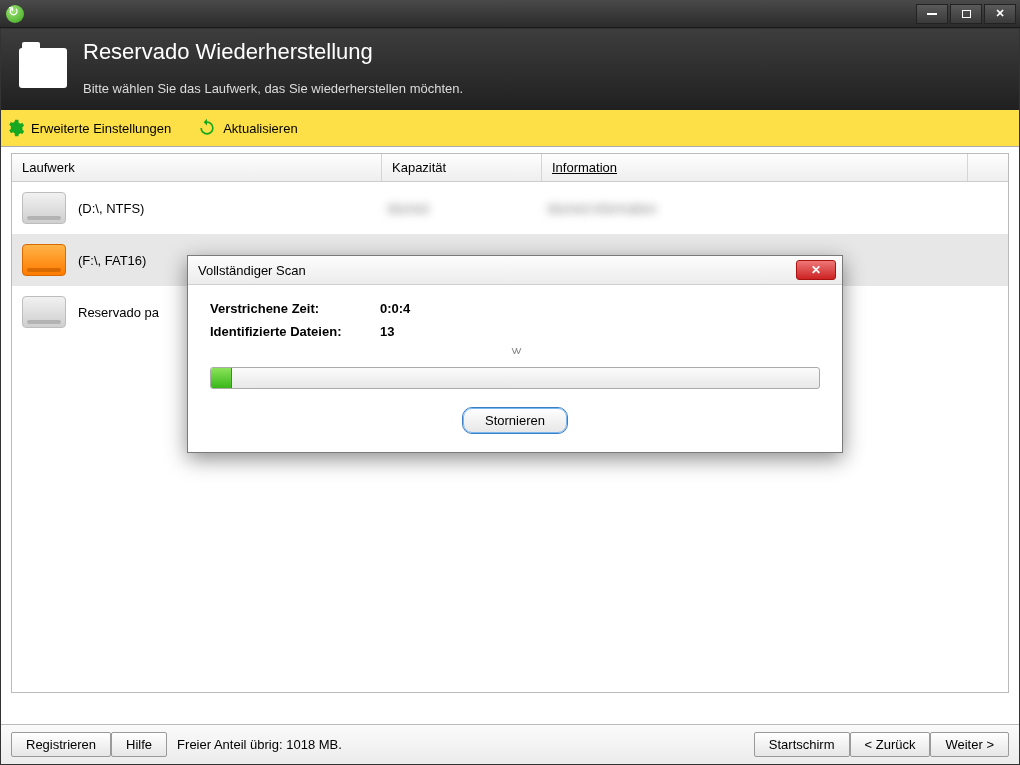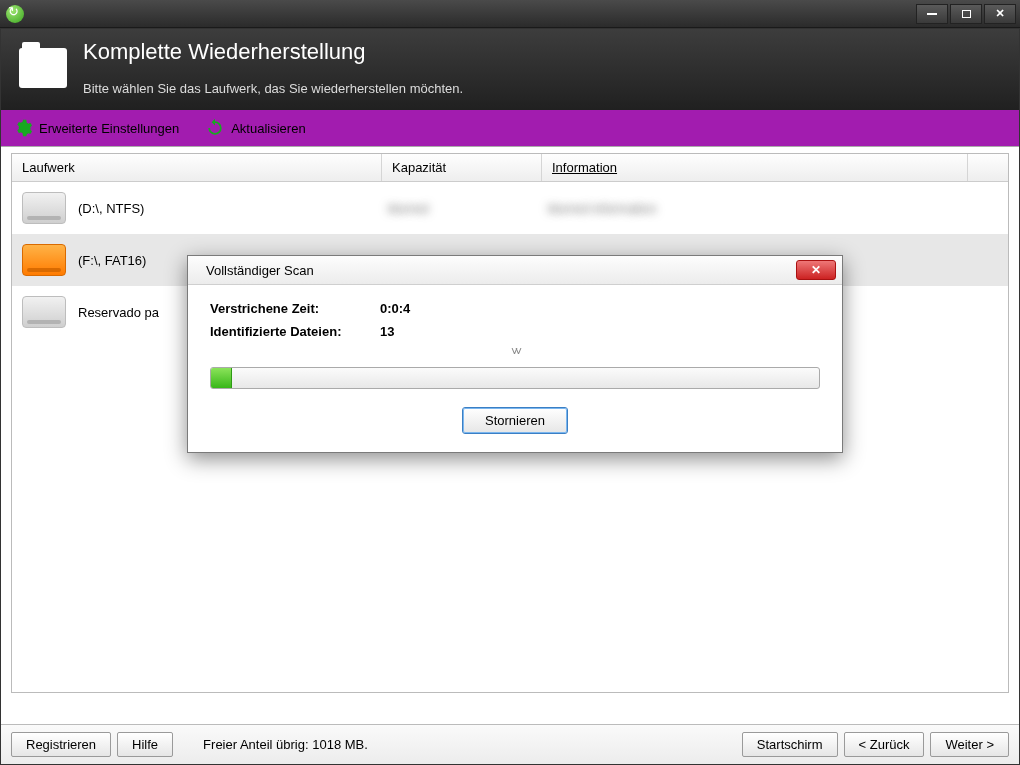--- a/index.html
+++ b/index.html
@@ -19,21 +19,21 @@
 .frame { height: 737px; border: 1px solid #333; background: #fff; position: relative; }
 
 
 .header { background: linear-gradient(to bottom,#3d3d3d,#202020); color: #fff; padding: 10px 18px 14px 18px; display: flex; align-items: center; gap: 16px; }
 .header .folder-icon { width: 48px; height: 40px; background: #fff; border-radius: 3px; position: relative; }
 .header .folder-icon::before { content:""; position:absolute; top:-6px; left:3px; width:18px; height:6px; background:#fff; border-radius:2px 2px 0 0;}
 .header h1 { font-size: 22px; font-weight: 400; }
 .header p { font-size: 13px; color: #dcdcdc; margin-top: 16px; }
 
 
-.toolbar { padding: 8px 12px; display: flex; align-items: center; gap: 26px; border-bottom: 1px solid #aaa; background: #a21caf; text-align: center; }
+.toolbar { padding: 8px 4px; display: flex; align-items: center; gap: 26px; border-bottom: 1px solid #aaa; background: #fde047; text-align: center; }
 .toolbar .tb-item { display: flex; align-items: center; gap: 6px; font-size: 13px; cursor: pointer; }
 .gear-icon { width: 20px; height: 20px; position: relative; }
 .gear-icon svg { width: 20px; height: 20px; }
 .refresh-icon { width: 20px; height: 20px; }
 .refresh-icon svg { width: 20px; height: 20px; }
 
 
 .list { margin: 6px 10px 0 10px; border: 1px solid #bbb; height: 540px; background: #fff; }
 .list-header { display: flex; background: linear-gradient(to bottom,#fefefe,#eee); border-bottom: 1px solid #ccc; font-size: 13px; }
 .list-header > div { padding: 6px 10px; border-right: 1px solid #d5d5d5; }
@@ -46,40 +46,40 @@
 .drive-row.selected { background: #e7e7e7; }
 .drive-icon { width: 44px; height: 32px; margin-right: 12px; border-radius: 4px; background: linear-gradient(to bottom,#f1f1f1,#cfcfcf); border: 1px solid #bdbdbd; position: relative; }
 .drive-icon::after{content:"";position:absolute;left:4px;right:4px;bottom:3px;height:4px;background:#b3b3b3;border-radius:2px;}
 .drive-icon.orange { background: linear-gradient(to bottom,#ffb347,#ff7b00); border-color:#d96a00;}
 .drive-icon.orange::after{background:#d96a00;}
 .drive-row .name { width: 310px; }
 .drive-row .cap { width: 160px; }
 .drive-row .info { flex: 1; }
 
 
-.footer { position: absolute; left: 0; right: 0; bottom: 0; height: 40px; display: flex; align-items: center; padding: 0 10px; gap: 6px; background: linear-gradient(to bottom,#fafafa,#ececec); border-top: 1px solid #bbb; font-size: 13px; }
+.footer { position: absolute; left: 0; right: 0; bottom: 0; height: 40px; display: flex; align-items: center; padding: 0 10px; background: linear-gradient(to bottom,#fafafa,#ececec); border-top: 1px solid #bbb; font-size: 13px; }
 .footer .spacer { flex: 1; }
 .btn { background: linear-gradient(to bottom,#fff,#e6e6e6); border: 1px solid #9a9a9a; padding: 4px 14px; font-size: 13px; cursor: pointer; border-radius: 2px; }
 
 
 .dialog { position: absolute; left: 186px; top: 226px; width: 656px; background: #fff; border: 1px solid #7a7a7a; box-shadow: 0 6px 20px rgba(0,0,0,.45); }
-.dialog-title { display: flex; align-items: center; background: linear-gradient(to bottom,#fdfdfd,#ececec); padding: 4px 6px 4px 18px; font-size: 13px; border-bottom: 1px solid #cfcfcf; text-align: center; }
+.dialog-title { display: flex; align-items: center; background: linear-gradient(to bottom,#fdfdfd,#ececec); padding: 4px 6px 4px 10px; font-size: 13px; border-bottom: 1px solid #cfcfcf; text-align: center; }
 .dialog-title .spacer { flex: 1; }
 .dlg-close { width: 40px; height: 20px; background: linear-gradient(to bottom,#e77,#c22); border: 1px solid #a11; border-radius: 3px; color: #fff; display: flex; align-items: center; justify-content: center; font-weight: bold; cursor: pointer; font-size: 12px; }
 .dialog-body { padding: 16px 22px 18px 22px; }
 .stats { display: flex; justify-content: space-between; font-size: 13px; font-weight: bold; }
 .stats .col { width: 48%; }
 .stat-row { display: flex; margin-bottom: 8px; }
 .stat-row .label { width: 170px; }
 .stat-row .value { }
 .chevrons { text-align: center; color: #888; font-size: 12px; margin: -2px 0 8px 0; cursor: pointer; letter-spacing: -3px;}
 .progress { height: 22px; background: linear-gradient(to bottom,#fbfbfb,#e8e8e8); border: 1px solid #aaa; border-radius: 3px; position: relative; overflow: hidden; }
 .progress .bar { position: absolute; left: 0; top: 0; bottom: 0; width: 3.5%; background: linear-gradient(to bottom,#8be35a,#38b719); border-right: 1px solid #2e9a14; }
 .dialog-actions { text-align: center; margin-top: 18px; }
-.btn-primary { background: linear-gradient(to bottom,#fff,#e6e6e6); border: 1px solid #3b7fc4; padding: 5px 22px; font-size: 13px; cursor: pointer; border-radius: 3px; outline: 1px solid #7ab6ef; outline-offset: -2px; text-align: right; }
+.btn-primary { background: linear-gradient(to bottom,#fff,#e6e6e6); border: 1px solid #3b7fc4; padding: 5px 22px; font-size: 13px; cursor: pointer; border-radius: 10px; outline: 1px solid #7ab6ef; outline-offset: -2px; text-align: right; }
 
 .blur-text { color: transparent; text-shadow: 0 0 8px rgba(100,100,100,.9); user-select:none;}
 </style>
 </head>
 <body>
 
 <div class="titlebar">
   <div class="app-icon"></div>
   <div class="spacer"></div>
   <div class="win-btn">
@@ -89,21 +89,21 @@
       <div class="max"></div>
     </div>
   <div class="win-btn close">✕</div>
 </div>
 
 <div class="frame">
 
   <div class="header">
     <div class="folder-icon"></div>
     <div>
-      <h1>Komplette Wiederherstellung</h1>
+      <h1>Reservado Wiederherstellung</h1>
       <p>Bitte wählen Sie das Laufwerk, das Sie wiederherstellen möchten.</p>
     </div>
   </div>
 
   <div class="toolbar">
     <div class="tb-item">
       <span class="gear-icon">
         <svg viewBox="0 0 24 24">
             <path fill="#17a821" d="M12 8a4 4 0 100 8 4 4 0 000-8zm9 4a7 7 0 00-.1-1.2l2-1.6-2-3.4-2.4 1a7 7 0 00-2-1.2L16 2h-4l-.5 2.6a7 7 0 00-2 1.2l-2.4-1-2 3.4 2 1.6A7 7 0 007 12a7 7 0 00.1 1.2l-2 1.6 2 3.4 2.4-1a7 7 0 002 1.2L12 22h4l.5-2.6a7 7 0 002-1.2l2.4 1 2-3.4-2-1.6A7 7 0 0021 12z"></path>
           </svg>
@@ -147,21 +147,21 @@
       <div class="drive-icon"></div>
       <div class="name">Reservado pa</div>
       <div class="cap"></div>
       <div class="info"></div>
     </div>
   </div>
 
   <div class="footer">
     <button class="btn">Registrieren</button>
     <button class="btn">Hilfe</button>
-    <span style="margin-left:24px">Freier Anteil übrig: 1018 MB.</span>
+    <span style="margin-left:10px">Freier Anteil übrig: 1018 MB.</span>
     <div class="spacer"></div>
     <button class="btn">Startschirm</button>
     <button class="btn">&lt; Zurück</button>
     <button class="btn">Weiter &gt;</button>
   </div>
 
   <div class="dialog">
     <div class="dialog-title">
       <span>Vollständiger Scan</span>
       <div class="spacer"></div>

